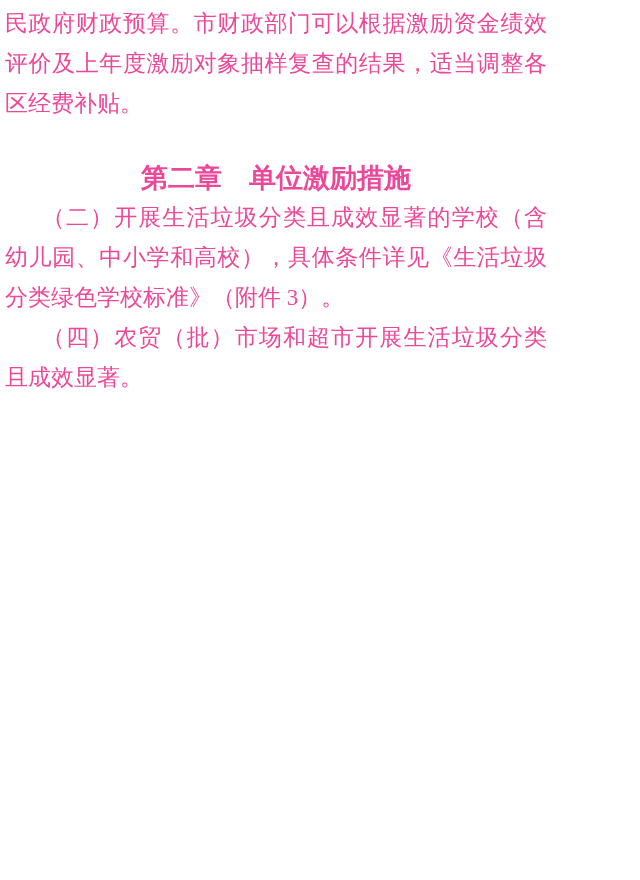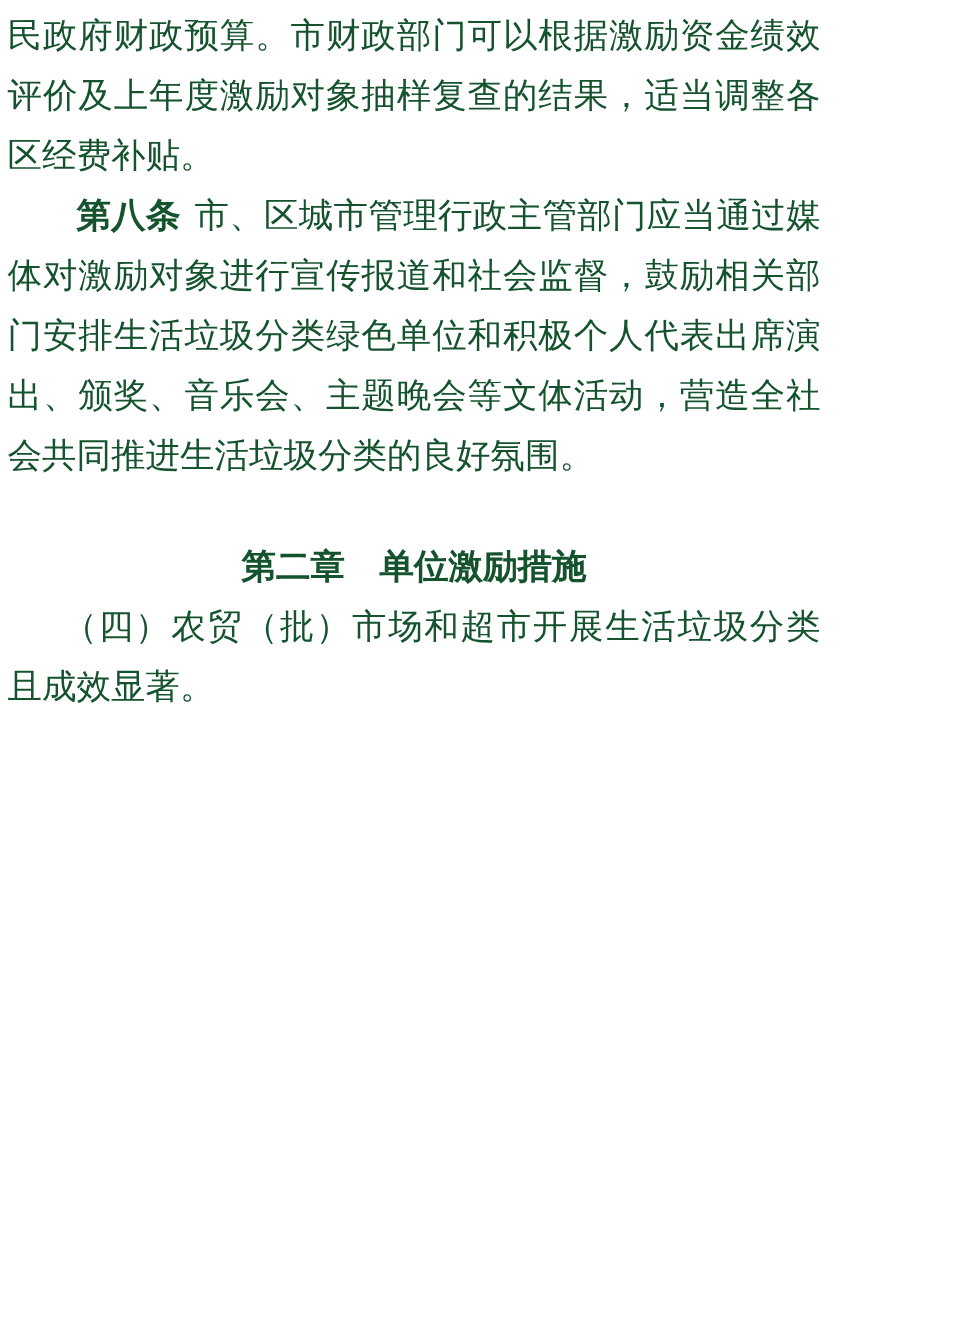--- a/index.html
+++ b/index.html
@@ -5,58 +5,58 @@
   html, body {
     margin: 0;
     padding: 0;
     background: #ffffff;
   }
   .page {
     position: relative;
     width: 552px;
     height: 880px;
     background: #ffffff;
-    color: #14532d;
+    color: #ec4899;
     font-family: "Liberation Serif", "DejaVu Serif", serif;
     font-size: 23px;
     line-height: 40px;
     padding: 4px 5px 0 5px;
     box-sizing: border-box;
     overflow: hidden;
     text-align: justify;
   }
   .para {
     margin: 0;
     text-align: justify;
   }
   .indent-article { text-indent: 2em; }
   .indent-item { text-indent: 1.6em; }
   .lead {
     font-weight: 700;
     margin-right: 9px;
   }
   .chapter-heading {
     margin: 34px 0 0 0;
-    font-size: 23px;
+    font-size: 27px;
     line-height: 40px;
     font-weight: 700;
     text-align: center;
     text-indent: 0;
   }
 </style>
 </head>
 <body>
 
 <div class="page">
 
   <p class="para">民政府财政预算。市财政部门可以根据激励资金绩效评价及上年度激励对象抽样复查的结果，适当调整各区经费补贴。</p>
 
-  <p class="para indent-article"><span class="lead">第八条</span><span>市、区城市管理行政主管部门应当通过媒体对激励对象进行宣传报道和社会监督，鼓励相关部门安排生活垃圾分类绿色单位和积极个人代表出席演出、颁奖、音乐会、主题晚会等文体活动，营造全社会共同推进生活垃圾分类的良好氛围。</span></p>
 
   <h2 class="chapter-heading">第二章　单位激励措施</h2>
 
 
 
+  <p class="para indent-item">（二）开展生活垃圾分类且成效显著的学校（含幼儿园、中小学和高校），具体条件详见《生活垃圾分类绿色学校标准》（附件 3）。</p>
 
 
   <p class="para indent-item">（四）农贸（批）市场和超市开展生活垃圾分类且成效显著。</p>
 
 </div>
 
 </body></html>

